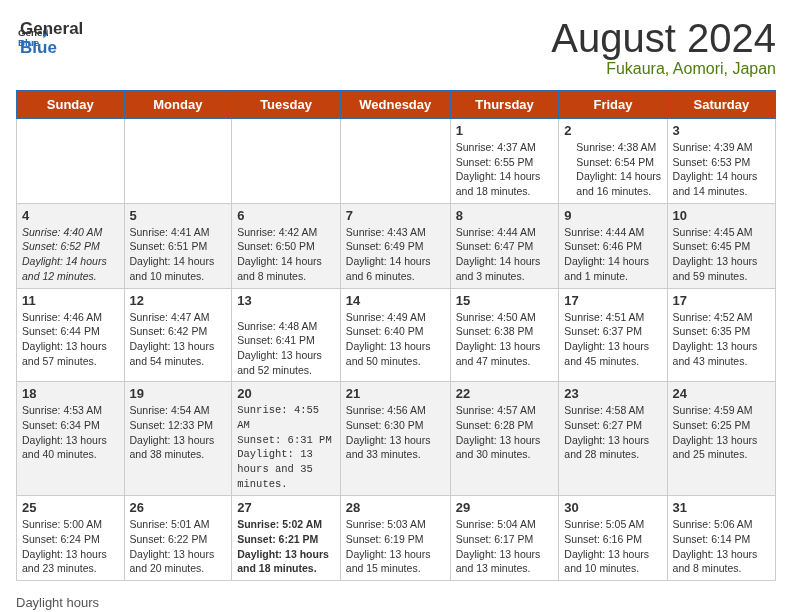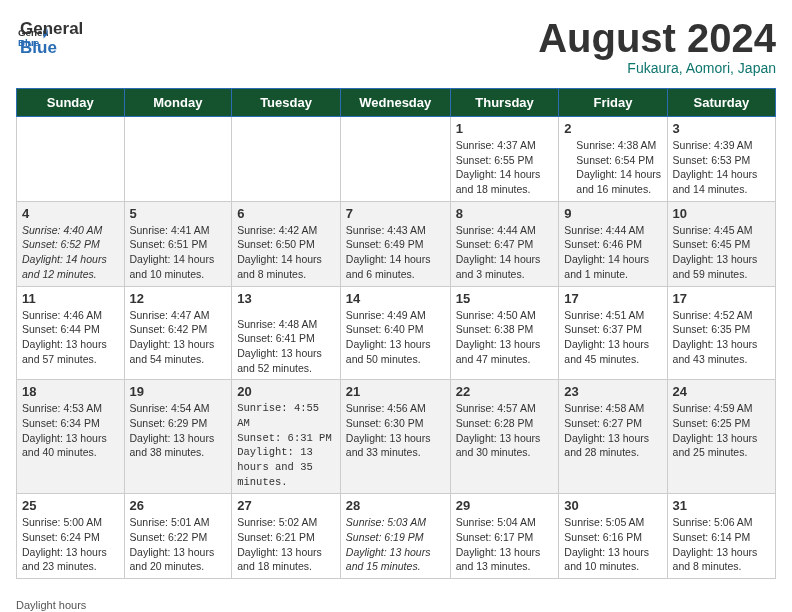--- a/index.html
+++ b/index.html
@@ -24,34 +24,34 @@
       width: 30px;
       height: 30px;
       margin-left: 2px;
     }
     .title-area {
       text-align: right;
     }
     .month-year-title {
       font-size: 40px;
       color: #333;
-      font-weight: bold;
+      font-weight: normal;
       line-height: 1.1;
     }
     .location-subtitle {
-      font-size: 14px;
-      color: #0f766e;
+      font-size: 16px;
+      color: #4d7c0f;
     }
     .calendar-table {
       width: 100%;
       border-collapse: collapse;
       font-size: 11px;
     }
     .calendar-table th {
-      background-color: #14532d;
+      background-color: #c2410c;
       color: #fff;
       text-align: center;
       padding: 6px 4px;
       font-size: 13px;
       border: 1px solid #2a6db5;
     }
     .calendar-table td {
       border: 1px solid #ccc;
       vertical-align: top;
       padding: 4px 5px;
@@ -71,22 +71,22 @@
     }
     .day-info {
       color: #333;
       line-height: 1.4;
       font-size: 10.5px;
     }
     .empty-cell {
       background: #fff !important;
     }
     .footer-note {
-      margin-top: 20px;
-      font-size: 11px;
+      margin-top: 14px;
+      font-size: 13px;
       color: #555;
       text-align: left;
     }
   </style>
 </head>
 <body>
 
 <div class="header-area">
   <div class="logo">
     <svg class="logo-icon" viewBox="0 0 40 40">
@@ -234,21 +234,21 @@
       <tr>
         <td>
           <span class="day-number">18</span>
           <div class="day-info" style="white-space: pre-line;">Sunrise: 4:53 AM
 Sunset: 6:34 PM
 Daylight: 13 hours and 40 minutes.</div>
         </td>
         <td>
           <span class="day-number">19</span>
           <div class="day-info" style="white-space: pre-line;">Sunrise: 4:54 AM
-Sunset: 6:29 PM
+Sunset: 12:33 PM
 Daylight: 13 hours and 38 minutes.</div>
         </td>
         <td>
           <span class="day-number">20</span>
           <div class="day-info" style="white-space: pre-line; font-family: Liberation Mono, monospace;">Sunrise: 4:55 AM
 Sunset: 6:31 PM
 Daylight: 13 hours and 35 minutes.</div>
         </td>
         <td>
           <span class="day-number">21</span>
@@ -283,27 +283,27 @@
 Daylight: 13 hours and 23 minutes.</div>
         </td>
         <td>
           <span class="day-number">26</span>
           <div class="day-info" style="white-space: pre-line;">Sunrise: 5:01 AM
 Sunset: 6:22 PM
 Daylight: 13 hours and 20 minutes.</div>
         </td>
         <td>
           <span class="day-number">27</span>
-          <div class="day-info" style="white-space: pre-line;">Sunrise: 5:02 AM
+          <div class="day-info" style="white-space: pre-line; font-weight: bold;">Sunrise: 5:02 AM
 Sunset: 6:21 PM
 Daylight: 13 hours and 18 minutes.</div>
         </td>
         <td>
           <span class="day-number">28</span>
-          <div class="day-info" style="white-space: pre-line; font-style: italic;">Sunrise: 5:03 AM
+          <div class="day-info" style="white-space: pre-line;">Sunrise: 5:03 AM
 Sunset: 6:19 PM
 Daylight: 13 hours and 15 minutes.</div>
         </td>
         <td>
           <span class="day-number">29</span>
           <div class="day-info" style="white-space: pre-line;">Sunrise: 5:04 AM
 Sunset: 6:17 PM
 Daylight: 13 hours and 13 minutes.</div>
         </td>
         <td>

